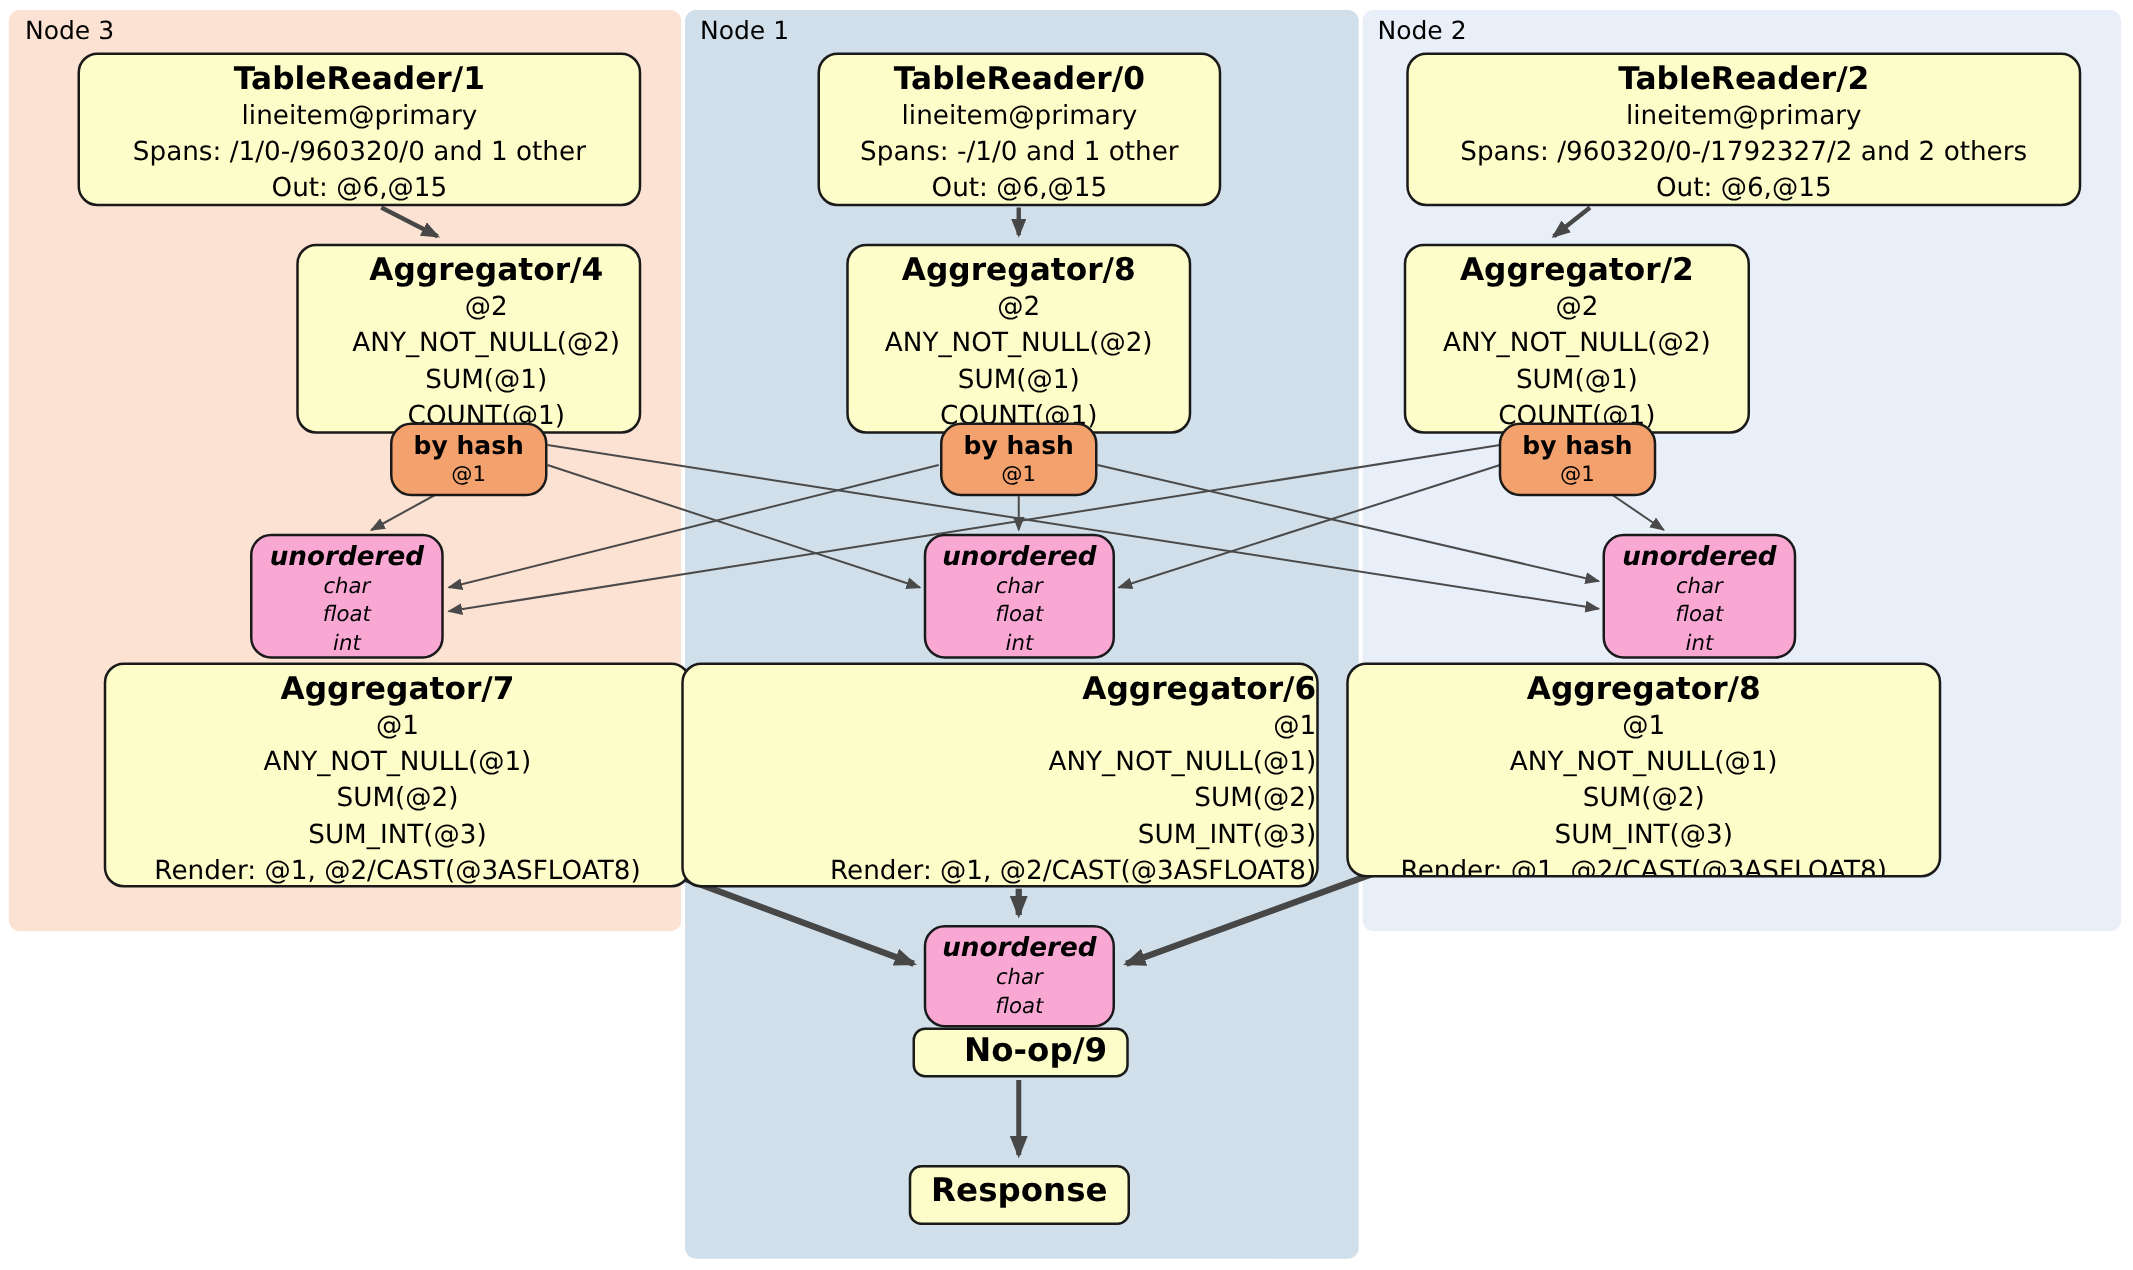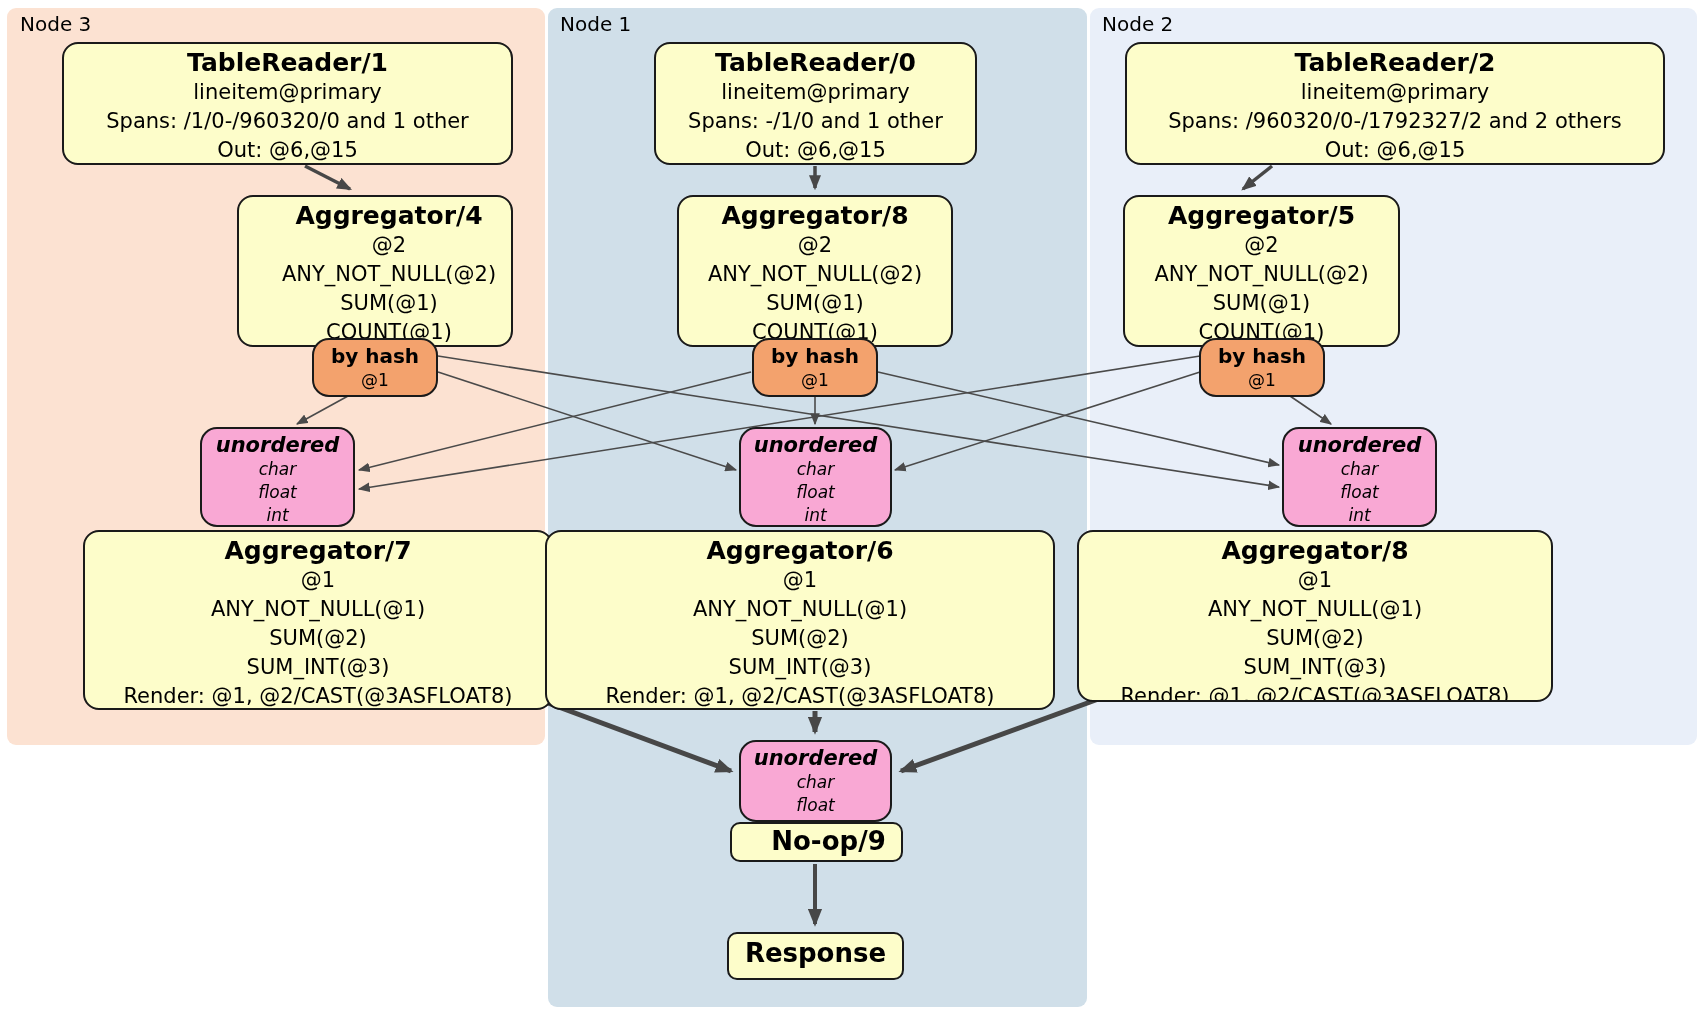--- a/index.html
+++ b/index.html
@@ -110,21 +110,21 @@
     <div class="line">COUNT(@1)</div>
   </div>
   <div class="nbox" style="left:677px;top:195px;width:276px;height:152px;">
     <div class="title">Aggregator/8</div>
     <div class="line">@2</div>
     <div class="line">ANY_NOT_NULL(@2)</div>
     <div class="line">SUM(@1)</div>
     <div class="line">COUNT(@1)</div>
   </div>
   <div class="nbox" style="left:1123px;top:195px;width:277px;height:152px;">
-    <div class="title">Aggregator/5</div>
+    <div class="title">Aggregator/2</div>
     <div class="line">@2</div>
     <div class="line">ANY_NOT_NULL(@2)</div>
     <div class="line">SUM(@1)</div>
     <div class="line">COUNT(@1)</div>
   </div>
 
   <div class="nbox router" style="left:312px;top:338px;width:126px;height:59px;">
     <div class="title" style="font-weight:bold;">by hash</div>
     <div class="line">@1</div>
   </div>
@@ -157,21 +157,21 @@
   </div>
 
   <div class="nbox" style="left:43px;top:530px;width:470px;height:180px;margin-left:40px;">
     <div class="title">Aggregator/7</div>
     <div class="line">@1</div>
     <div class="line">ANY_NOT_NULL(@1)</div>
     <div class="line">SUM(@2)</div>
     <div class="line">SUM_INT(@3)</div>
     <div class="line">Render: @1, @2/CAST(@3ASFLOAT8)</div>
   </div>
-  <div class="nbox" style="left:545px;top:530px;width:510px;height:180px;">
+  <div class="nbox" style="left:545px;top:530px;width:510px;height:180px;text-align:right;">
     <div class="title">Aggregator/6</div>
     <div class="line">@1</div>
     <div class="line">ANY_NOT_NULL(@1)</div>
     <div class="line">SUM(@2)</div>
     <div class="line">SUM_INT(@3)</div>
     <div class="line">Render: @1, @2/CAST(@3ASFLOAT8)</div>
   </div>
   <div class="nbox" style="left:1077px;top:530px;width:476px;height:172px;">
     <div class="title">Aggregator/8</div>
     <div class="line">@1</div>

